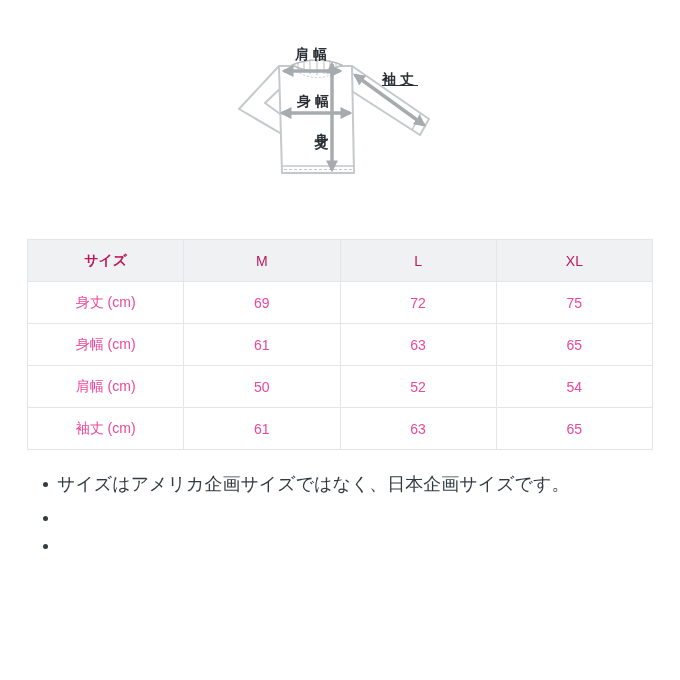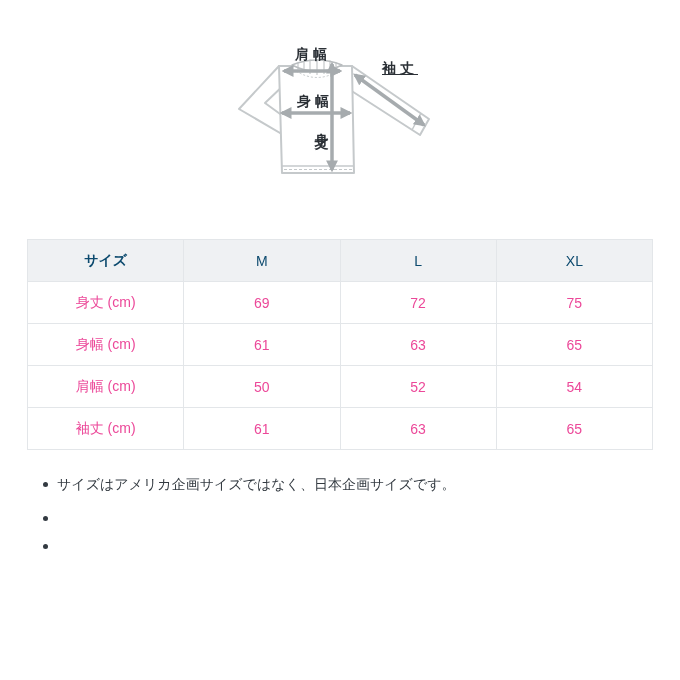--- a/index.html
+++ b/index.html
@@ -25,31 +25,31 @@
 
   
   .size-table {
     position:absolute; left:27px; top:239px; width:626px;
     border-collapse:collapse; table-layout:fixed; font-size:14px;
   }
   .size-table th, .size-table td {
     border:1px solid #e3e6e9; text-align:center; height:41px; padding:0;
     font-weight:normal; color:#ec4899;
   }
-  .size-table thead th { background:#eff1f3; color:#0c4a6e;margin-left:13px; }
+  .size-table thead th { background:#eff1f3; color:#be185d;margin-left:13px; }
   .size-table thead th.size-col { font-weight:bold; }
 
   
   .notes {
     position:absolute; left:27px; top:476px; width:626px;
     list-style:none; margin:0; padding:0;
   }
   .note {
     display:flex; align-items:flex-start;
-    font-size:14px; line-height:17px; margin-bottom:17px; color:#333a41;
+    font-size:18px; line-height:17px; margin-bottom:17px; color:#333a41;
   }
   .dot {
     width:5px; height:5px; border-radius:50%; background:#333a41;
     margin:6px 9px 0 16px; flex:none;
   }
 </style>
 </head>
 <body>
 
 <div class="page">
@@ -84,21 +84,21 @@
       </g>
       <path d="M76,38 Q97,51 118,38" fill="none" stroke="#c5c9cb" stroke-width="1" stroke-dasharray="2,2"></path>
 
       <path d="M64,38 L120,38" stroke="#a6abae" stroke-width="3.5" fill="none" marker-start="url(#ah)" marker-end="url(#ah)"></path>
       <path d="M112,31 L112,137" stroke="#a6abae" stroke-width="3.5" fill="none" marker-start="url(#ah)" marker-end="url(#ah)"></path>
       <path d="M62,80 L130,80" stroke="#a6abae" stroke-width="3.5" fill="none" marker-start="url(#ah)" marker-end="url(#ah)"></path>
       <path d="M135,42 L204,92" stroke="#a6abae" stroke-width="3.5" fill="none" marker-start="url(#ah)" marker-end="url(#ah)"></path>
     </svg>
 
     <div class="dlabel" style="left:93px; top:21px;">肩幅</div>
-    <div class="dlabel" style="left:180px; top:35px;text-decoration:underline;">袖丈</div>
+    <div class="dlabel" style="left:180px; top:46px;text-decoration:underline;">袖丈</div>
     <div class="dlabel" style="left:95px; top:68px;">身幅</div>
     <div class="dlabel-vertical" style="left:102px; top:89px;">身丈</div>
   </div>
 
   <table class="size-table">
     <thead>
       <tr>
         <th class="size-col">サイズ</th>
         <th>M</th>
         <th>L</th>

